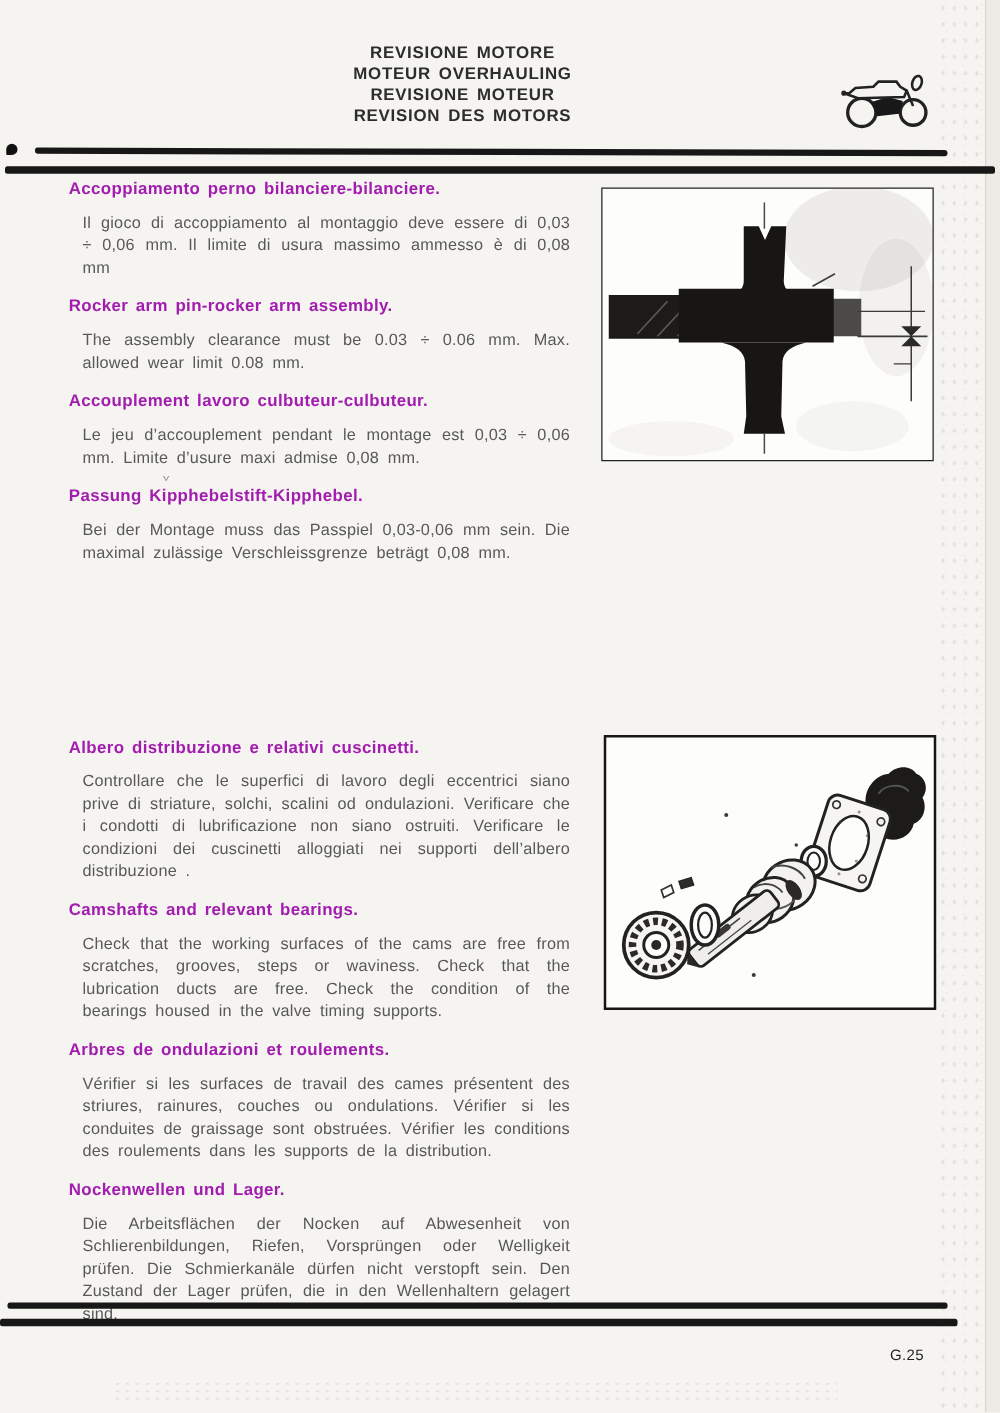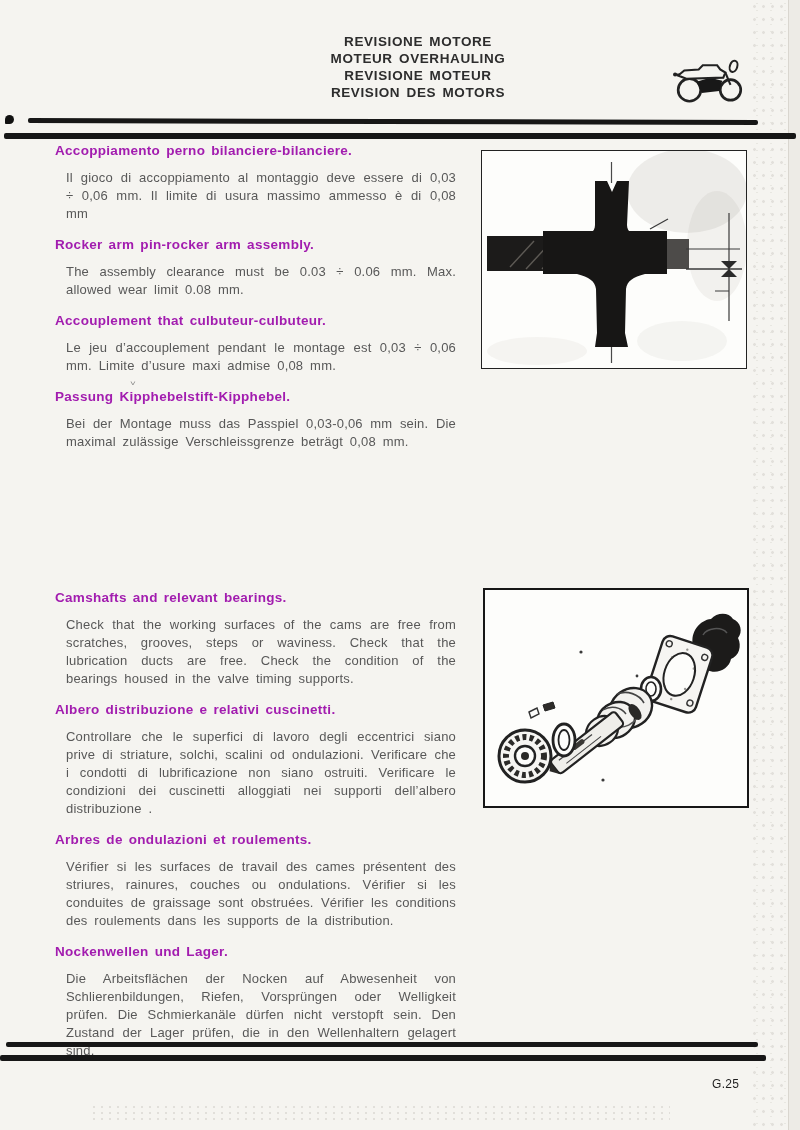--- a/index.html
+++ b/index.html
@@ -37,21 +37,20 @@
   }
   .scan-caret {
     position:absolute; left:130px; top:378px;
     font-size:10px; color:#8a8a8a; transform:scaleY(.8);
   }
 
   
   .page-header {
     position:absolute; left:0; top:33px; width:740px;
     text-align:center;
-    padding-left:48px;
   }
   .page-header .hline {
     font-size:13.5px; font-weight:bold; line-height:17px;
     letter-spacing:.6px; word-spacing:2px; color:#2d2d2d;
   }
   .moto-icon {
     position:absolute; left:672px; top:53px; width:78px; height:52px;
   }
 
   
@@ -126,21 +125,21 @@
 <main class="text-col col-1">
   <section class="txt-section">
     <h3>Accoppiamento perno bilanciere-bilanciere.</h3>
     <p>Il gioco di accoppiamento al montaggio deve essere di 0,03 ÷ 0,06 mm. Il limite di usura massimo ammesso è di 0,08 mm</p>
   </section>
   <section class="txt-section">
     <h3>Rocker arm pin-rocker arm assembly.</h3>
     <p>The assembly clearance must be 0.03 ÷ 0.06 mm. Max. allowed wear limit 0.08 mm.</p>
   </section>
   <section class="txt-section">
-    <h3>Accouplement that culbuteur-culbuteur.</h3>
+    <h3>Accouplement lavoro culbuteur-culbuteur.</h3>
     <p>Le jeu d’accouplement pendant le montage est 0,03 ÷ 0,06 mm. Limite d’usure maxi admise 0,08 mm.</p>
   </section>
   <section class="txt-section">
     <h3>Passung Kipphebelstift-Kipphebel.</h3>
     <p>Bei der Montage muss das Passpiel 0,03-0,06 mm sein. Die maximal zulässige Verschleissgrenze beträgt 0,08 mm.</p>
   </section>
 </main>
 
 <div class="figure-frame fig-1">
   <svg viewBox="0 0 264 217" aria-hidden="true">
@@ -177,26 +176,26 @@
     <line x1="247" y1="62" x2="247" y2="170" stroke="#3a3a3a" stroke-width="1.2"></line>
     <line x1="204" y1="98" x2="258" y2="98" stroke="#3a3a3a" stroke-width="1"></line>
     <line x1="204" y1="118" x2="260" y2="118" stroke="#3a3a3a" stroke-width="1.4"></line>
     <path d="M239,110 L255,126 L239,126 L255,110 Z" fill="#2a2a2a"></path>
     <line x1="233" y1="140" x2="247" y2="140" stroke="#3a3a3a" stroke-width="1"></line>
   </svg>
 </div>
 
 <main class="text-col col-2">
   <section class="txt-section">
+    <h3>Albero distribuzione e relativi cuscinetti.</h3>
+    <p>Controllare che le superfici di lavoro degli eccentrici siano prive di striature, solchi, scalini od ondulazioni. Verificare che i condotti di lubrificazione non siano ostruiti. Verificare le condizioni dei cuscinetti alloggiati nei supporti dell’albero distribuzione .</p>
+  </section>
+  <section class="txt-section">
     <h3>Camshafts and relevant bearings.</h3>
     <p>Check that the working surfaces of the cams are free from scratches, grooves, steps or waviness. Check that the lubrication ducts are free. Check the condition of the bearings housed in the valve timing supports.</p>
-  </section>
-  <section class="txt-section">
-    <h3>Albero distribuzione e relativi cuscinetti.</h3>
-    <p>Controllare che le superfici di lavoro degli eccentrici siano prive di striature, solchi, scalini od ondulazioni. Verificare che i condotti di lubrificazione non siano ostruiti. Verificare le condizioni dei cuscinetti alloggiati nei supporti dell’albero distribuzione .</p>
   </section>
   <section class="txt-section">
     <h3>Arbres de ondulazioni et roulements.</h3>
     <p>Vérifier si les surfaces de travail des cames présentent des striures, rainures, couches ou ondulations. Vérifier si les conduites de graissage sont obstruées. Vérifier les conditions des roulements dans les supports de la distribution.</p>
   </section>
   <section class="txt-section">
     <h3>Nockenwellen und Lager.</h3>
     <p>Die Arbeitsflächen der Nocken auf Abwesenheit von Schlierenbildungen, Riefen, Vorsprüngen oder Welligkeit prüfen. Die Schmierkanäle dürfen nicht verstopft sein. Den Zustand der Lager prüfen, die in den Wellenhaltern gelagert sind.</p>
   </section>
 </main>

